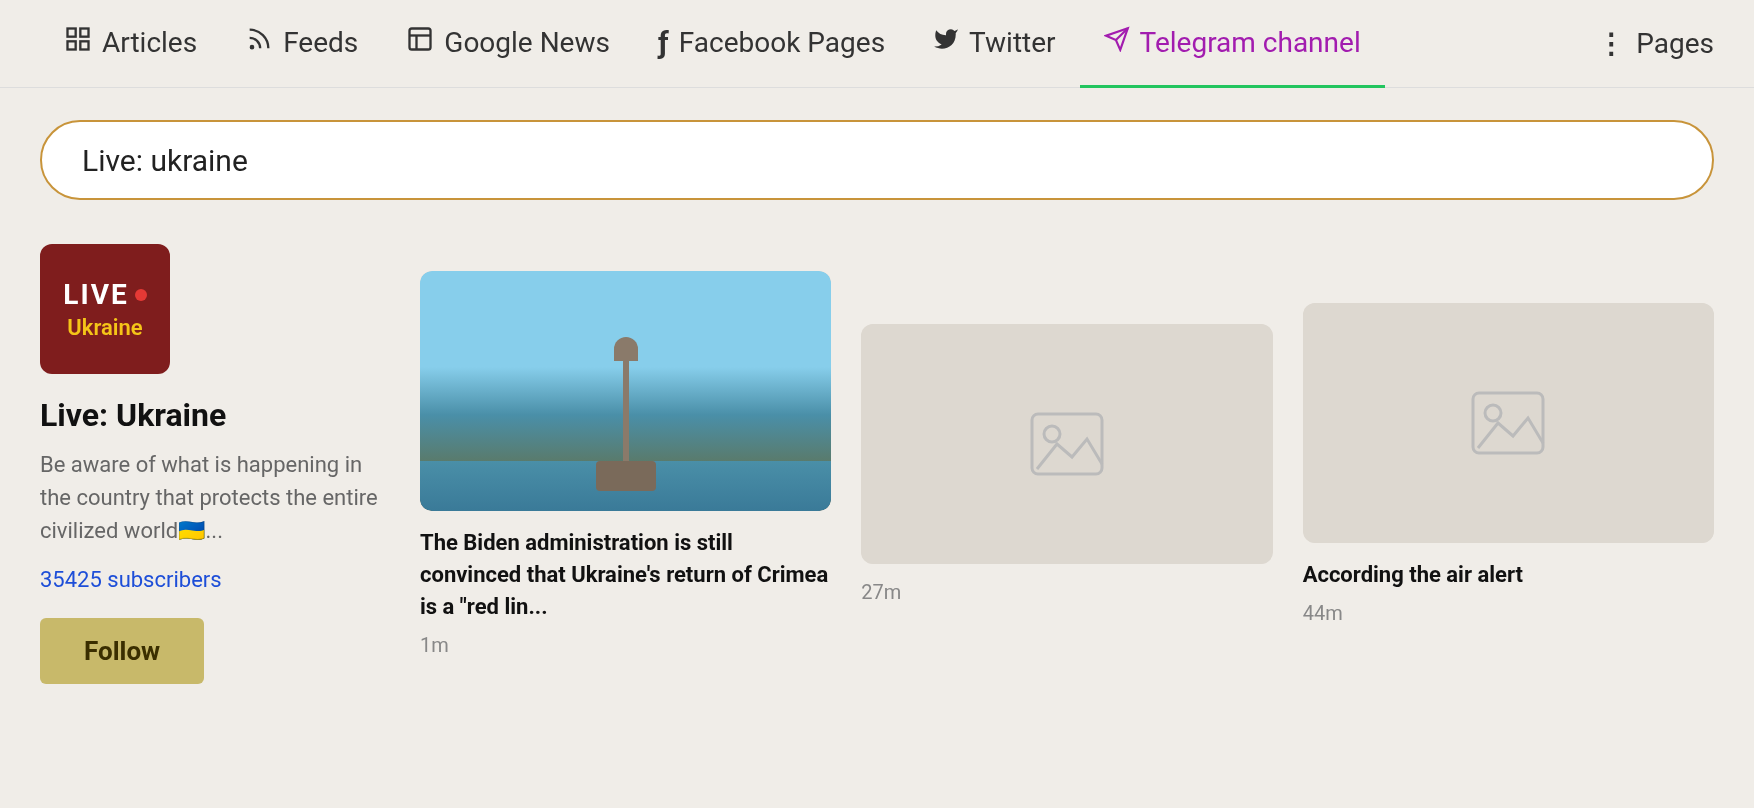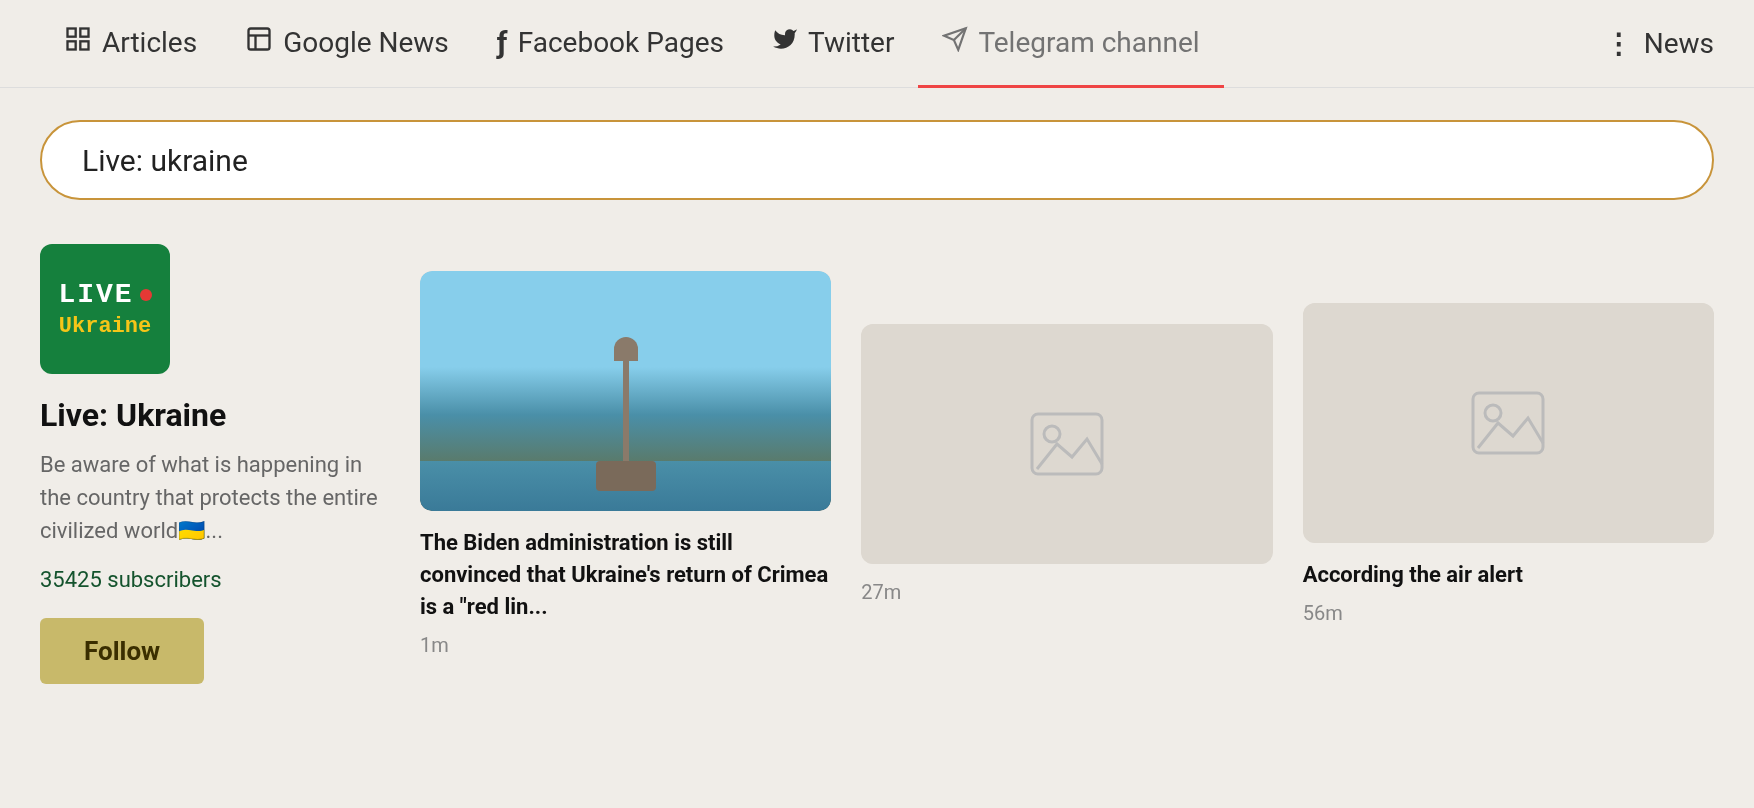--- a/index.html
+++ b/index.html
@@ -25,22 +25,22 @@
       gap: 10px;
       padding: 0 24px;
       height: 88px;
       font-size: 28px;
       color: #333;
       cursor: pointer;
       white-space: nowrap;
       border-bottom: 3px solid transparent;
     }
     .nav-item.active {
-      color: #737373;
-      border-bottom: 3px solid #ef4444;
+      color: #a21caf;
+      border-bottom: 3px solid #22c55e;
     }
     .nav-item .nav-icon {
       font-size: 26px;
       color: inherit;
     }
     .nav-spacer { flex: 1; }
     .nav-more {
       display: flex;
       align-items: center;
       gap: 10px;
@@ -77,28 +77,27 @@
 
     
     .channel-card {
       width: 380px;
       flex-shrink: 0;
       padding-right: 40px;
     }
     .channel-logo {
       width: 130px;
       height: 130px;
-      background: #15803d;
+      background: #7f1d1d;
       border-radius: 12px;
       display: flex;
       flex-direction: column;
       align-items: center;
       justify-content: center;
       margin-bottom: 22px;
-      font-family: Liberation Mono, monospace;
     }
     .channel-logo .live-text {
       color: #fff;
       font-size: 28px;
       font-weight: 700;
       letter-spacing: 2px;
       display: flex;
       align-items: center;
       gap: 6px;
     }
@@ -122,21 +121,21 @@
       margin-bottom: 14px;
     }
     .channel-desc {
       font-size: 22px;
       color: #666;
       line-height: 1.5;
       margin-bottom: 20px;
     }
     .channel-subs {
       font-size: 22px;
-      color: #14532d;
+      color: #1d4ed8;
       margin-bottom: 26px;
     }
     .follow-btn {
       background: #c8b96a;
       color: #3a2e00;
       border: none;
       border-radius: 6px;
       padding: 18px 44px;
       font-size: 26px;
       font-weight: 700;
@@ -244,20 +243,30 @@
       <svg width="28" height="28" viewBox="0 0 24 24" fill="none" stroke="currentColor" stroke-width="2">
         <rect x="3" y="3" width="7" height="7"></rect>
           <rect x="14" y="3" width="7" height="7"></rect>
         <rect x="3" y="14" width="7" height="7"></rect>
           <rect x="14" y="14" width="7" height="7"></rect>
       </svg>
     </span>
     <span>Articles</span>
   </div>
 
+  <div class="nav-item">
+    <span class="nav-icon">
+      <svg width="28" height="28" viewBox="0 0 24 24" fill="none" stroke="currentColor" stroke-width="2">
+        <path d="M5 19a1 1 0 1 0 2 0 1 1 0 0 0-2 0"></path>
+        <path d="M4 4a16 16 0 0 1 16 16"></path>
+        <path d="M4 11a9 9 0 0 1 9 9"></path>
+      </svg>
+    </span>
+    <span>Feeds</span>
+  </div>
 
   <div class="nav-item">
     <span class="nav-icon">
       <svg width="28" height="28" viewBox="0 0 24 24" fill="none" stroke="currentColor" stroke-width="2">
         <rect x="3" y="3" width="18" height="18" rx="2"></rect>
         <line x1="3" y1="9" x2="21" y2="9"></line>
         <line x1="9" y1="21" x2="9" y2="9"></line>
       </svg>
     </span>
     <span>Google News</span>
@@ -284,21 +293,21 @@
         <polygon points="22 2 15 22 11 13 2 9 22 2"></polygon>
       </svg>
     </span>
     <span>Telegram channel</span>
   </div>
 
   <div class="nav-spacer"></div>
 
   <div class="nav-more">
     <span style="font-size:28px;font-weight:700;letter-spacing:1px;">⋮</span>
-    <span>News</span>
+    <span>Pages</span>
   </div>
 </nav>
 
 <div class="search-wrap">
   <input type="text" class="search-box" value="Live: ukraine" style="">
 </div>
 
 <div class="results-area">
 
   <div class="channel-card">
@@ -351,17 +360,17 @@
       <div class="article-img">
         <div class="article-img-placeholder">
           <svg width="80" height="70" viewBox="0 0 80 70" fill="none">
             <rect x="5" y="5" width="70" height="60" rx="6" stroke="#bbb" stroke-width="3" fill="none"></rect>
             <circle cx="25" cy="25" r="8" stroke="#bbb" stroke-width="3" fill="none"></circle>
             <polyline points="10,60 30,35 45,48 60,30 75,55" stroke="#bbb" stroke-width="3" fill="none"></polyline>
           </svg>
         </div>
       </div>
       <div class="article-title">According the air alert</div>
-      <div class="article-time">56m</div>
+      <div class="article-time">44m</div>
     </div>
 
   </div>
 </div>
 
 </body></html>

